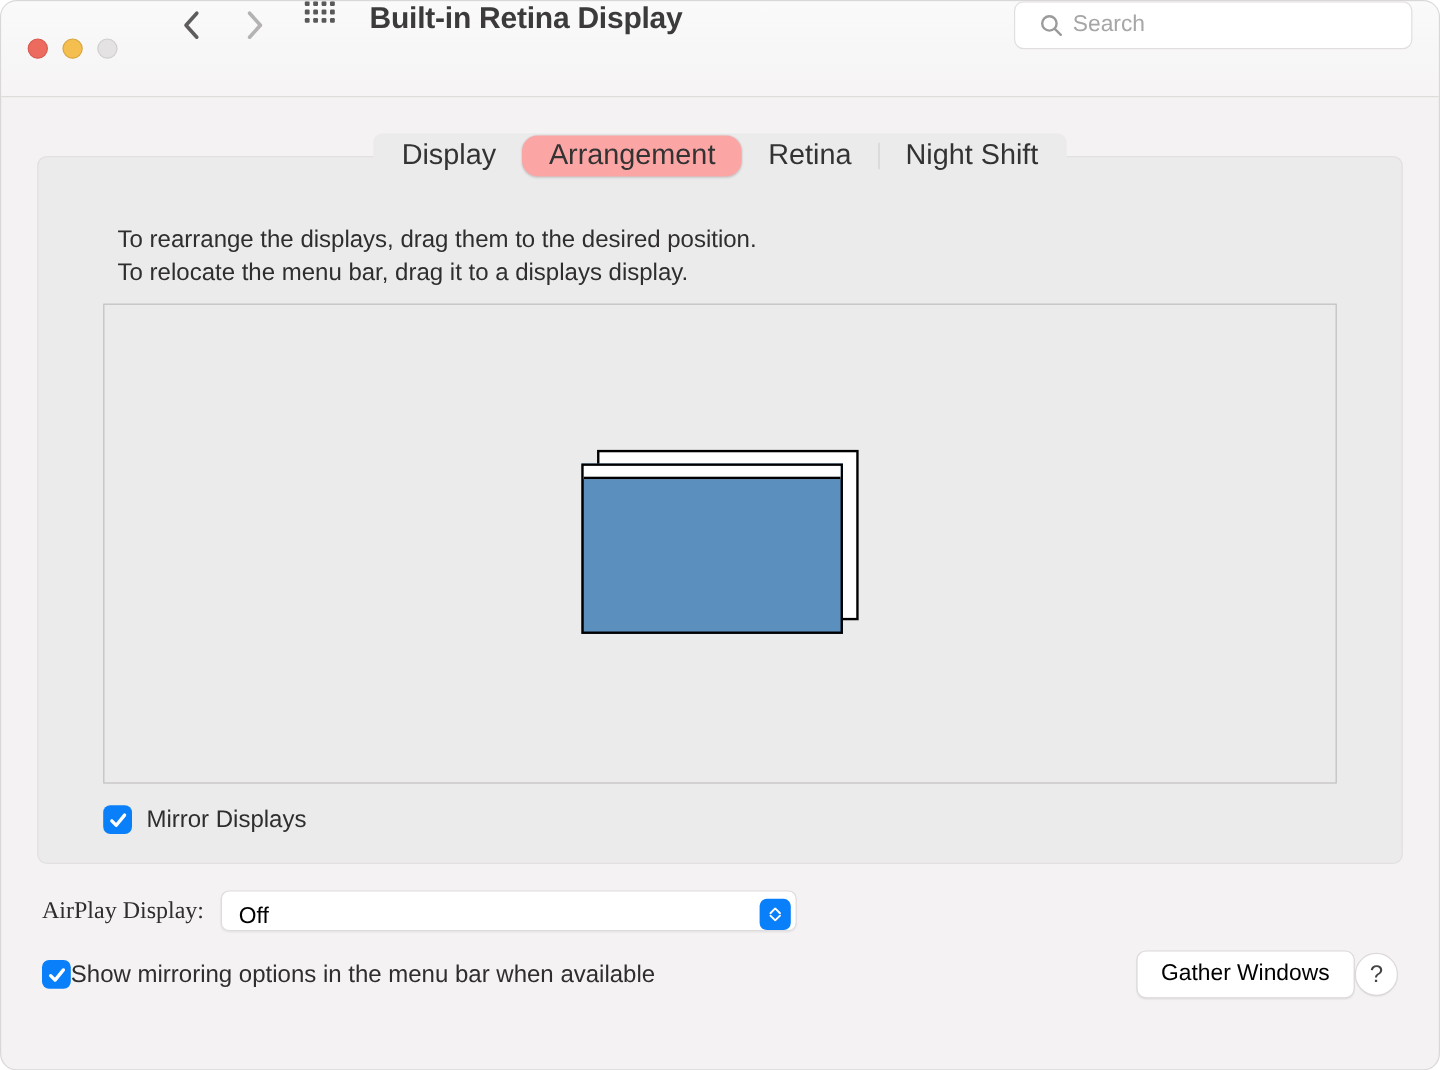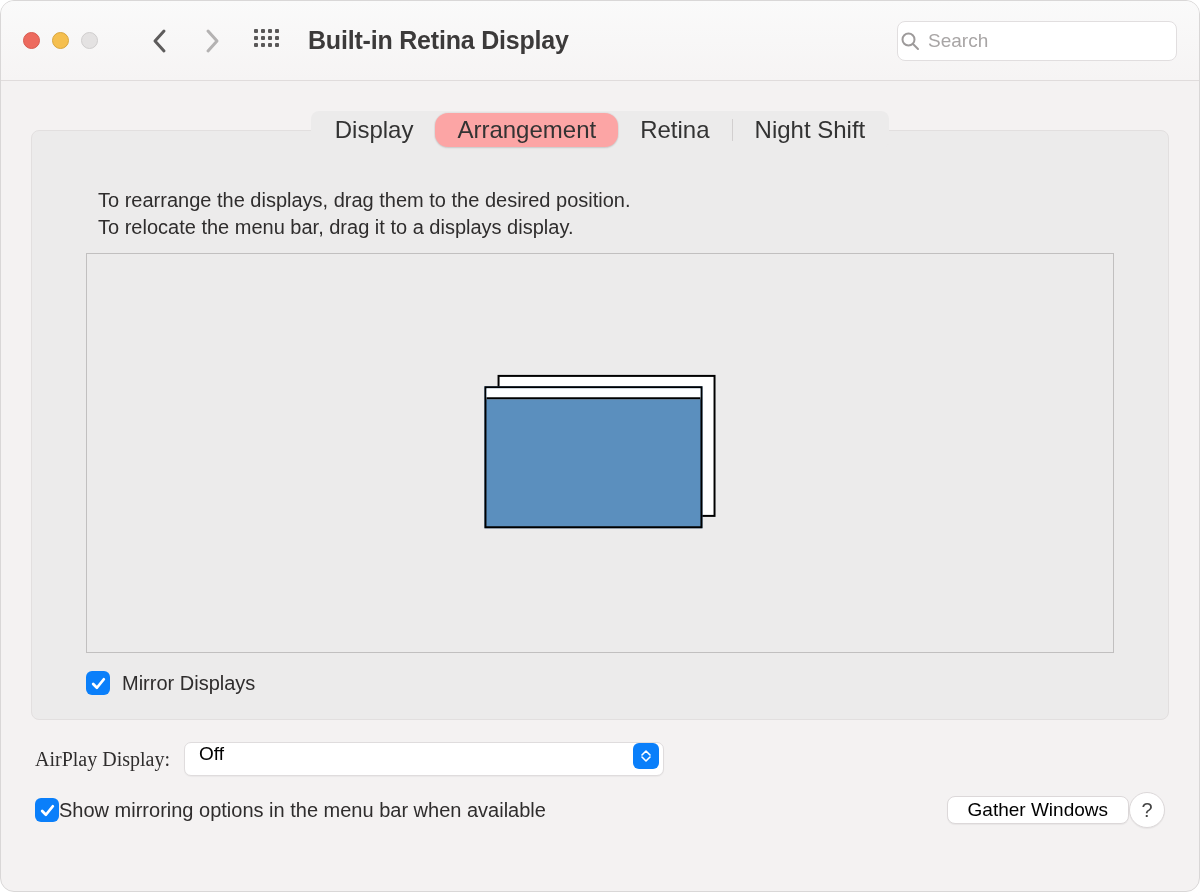--- a/index.html
+++ b/index.html
@@ -1,32 +1,32 @@
 <!DOCTYPE html>
 <html><head>
 <meta charset="utf-8">
 <style>
   * { box-sizing: border-box; margin: 0; padding: 0; }
   html, body { width: 1200px; height: 892px; font-family: -apple-system, "Helvetica Neue", Helvetica, Arial, sans-serif; background: #fff; overflow:hidden; }
   .window { width:1200px; height:892px; background:#f4f2f2; border:1px solid #d9d7d7; border-radius:14px; display:flex; flex-direction:column; overflow:hidden;}
   
   
-  .toolbar { height:80px; background:linear-gradient(#fafafa,#f6f4f4); border-bottom:1px solid #e0dcdc; display:flex; align-items:center; padding:0 22px; gap:12px; }
+  .toolbar { height:80px; background:linear-gradient(#fafafa,#f6f4f4); border-bottom:1px solid #e0dcdc; display:flex; padding:0 22px; gap:12px; }
   .traffic { display:flex; gap:12px; align-items:center; margin-right:30px;}
   .dot { width:17px; height:17px; border-radius:50%; }
   .dot.red{background:#ed6a5e;border:1px solid #d85b50;}
   .dot.yellow{background:#f5bf4f;border:1px solid #d9a63e;}
   .dot.gray{background:#e4e2e2;border:1px solid #d0cece;}
   .navbtn{ width:40px; height:40px; display:flex; align-items:center; justify-content:center; color:#b4b2b2;}
   .navbtn.enabled{color:#5e5c5c;}
   .gridicon{ width:24px;height:24px; display:grid; grid-template-columns:repeat(4,4px); grid-template-rows:repeat(3,4px); gap:3px; margin:0 18px 0 10px;}
   .gridicon span{background:#5a5858;border-radius:1px;}
   .title{ font-size:25px; font-weight:700; color:#3c3a3a; letter-spacing:-.2px; }
   .spacer{flex:1;}
-  .search { width:280px; height:40px; background:#fff; border:1px solid #e1dedf; border-radius:8px; display:flex; align-items:center; padding:0 2px; gap:8px; color:#a8a5a5;}
+  .search { width:332px; height:40px; background:#fff; border:1px solid #e1dedf; border-radius:8px; display:flex; align-items:center; padding:0 20px; gap:8px; color:#a8a5a5;}
   .search input{border:none;outline:none;font-size:19px;flex:1;background:transparent;color:#333;}
   .search input::placeholder{color:#a8a5a5;}
 
   
   .content { flex:1; padding:30px 30px 18px 30px; display:flex; flex-direction:column; }
   .tabs-wrap{display:flex;justify-content:center;position:relative;z-index:2;}
   .tabs { display:flex; background:#ecebeb; border-radius:8px; padding:2px; height:38px;}
   .tab { padding:0 22px; display:flex;align-items:center; font-size:24px; color:#333; border-radius:7px; cursor:default;}
   .tab + .tab { position:relative;}
   .tab-sep{width:1px;height:22px;background:#d2cfcf;align-self:center;}
@@ -41,27 +41,27 @@
   .disp-front .menubar{height:11px;background:#fff;border-bottom:2px solid #000;}
   
   .mirror-row{ margin-top:18px; display:flex; align-items:flex-end; gap:12px;}
   .chk { width:24px;height:24px;border-radius:6px;background:#0a7ffa;display:flex;align-items:center;justify-content:center;color:#fff;flex-shrink:0;}
   .chk svg{width:17px;height:17px;}
   .chk-label{ font-size:20px; color:#2f2d2d;}
   
   .footer{ margin-top:22px; display:flex; flex-direction:column; gap:16px; padding:0 4px;}
   .row{display:flex;align-items:center;gap:14px;}
   .lbl{font-size:20px;color:#2f2d2d;font-family:Liberation Serif, serif;}
-  .select{ width:480px; height:34px; background:#fff; border:1px solid #dfdcdd; border-radius:7px; display:flex; align-items:flex-start; padding:0 4px 0 14px; font-size:19px; box-shadow:0 1px 1px rgba(0,0,0,.04);}
+  .select{ width:480px; height:34px; background:#fff; border:1px solid #dfdcdd; border-radius:7px; display:flex; align-items:flex-end; padding:0 4px 0 14px; font-size:19px; box-shadow:0 1px 1px rgba(0,0,0,.04);}
   .select-text{flex:1;}
   .stepper{width:26px;height:26px;background:#0a7ffa;border-radius:6px;display:flex;flex-direction:column;align-items:center;justify-content:center;color:#fff;}
   .stepper svg{width:10px;height:6px;}
   
   .bottom-row{display:flex;align-items:center;}
-  .btn{ height:28px;padding:0 20px;background:#fff;border:1px solid #dcd8d9;border-radius:8px;font-size:19px;display:flex;align-items:center;box-shadow:0 1px 1px rgba(0,0,0,.05);}
+  .btn{ height:40px;padding:0 20px;background:#fff;border:1px solid #dcd8d9;border-radius:8px;font-size:19px;display:flex;align-items:center;box-shadow:0 1px 1px rgba(0,0,0,.05);}
   .helpbtn{width:36px;height:36px;border-radius:50%;background:#fff;border:1px solid #dcd8d9;display:flex;align-items:center;justify-content:center;font-size:20px;color:#444;box-shadow:0 1px 1px rgba(0,0,0,.05);}
 </style>
 </head>
 <body>
 
 <div class="window">
 
   <div class="toolbar">
     <div class="traffic">
       <div class="dot red"></div>

